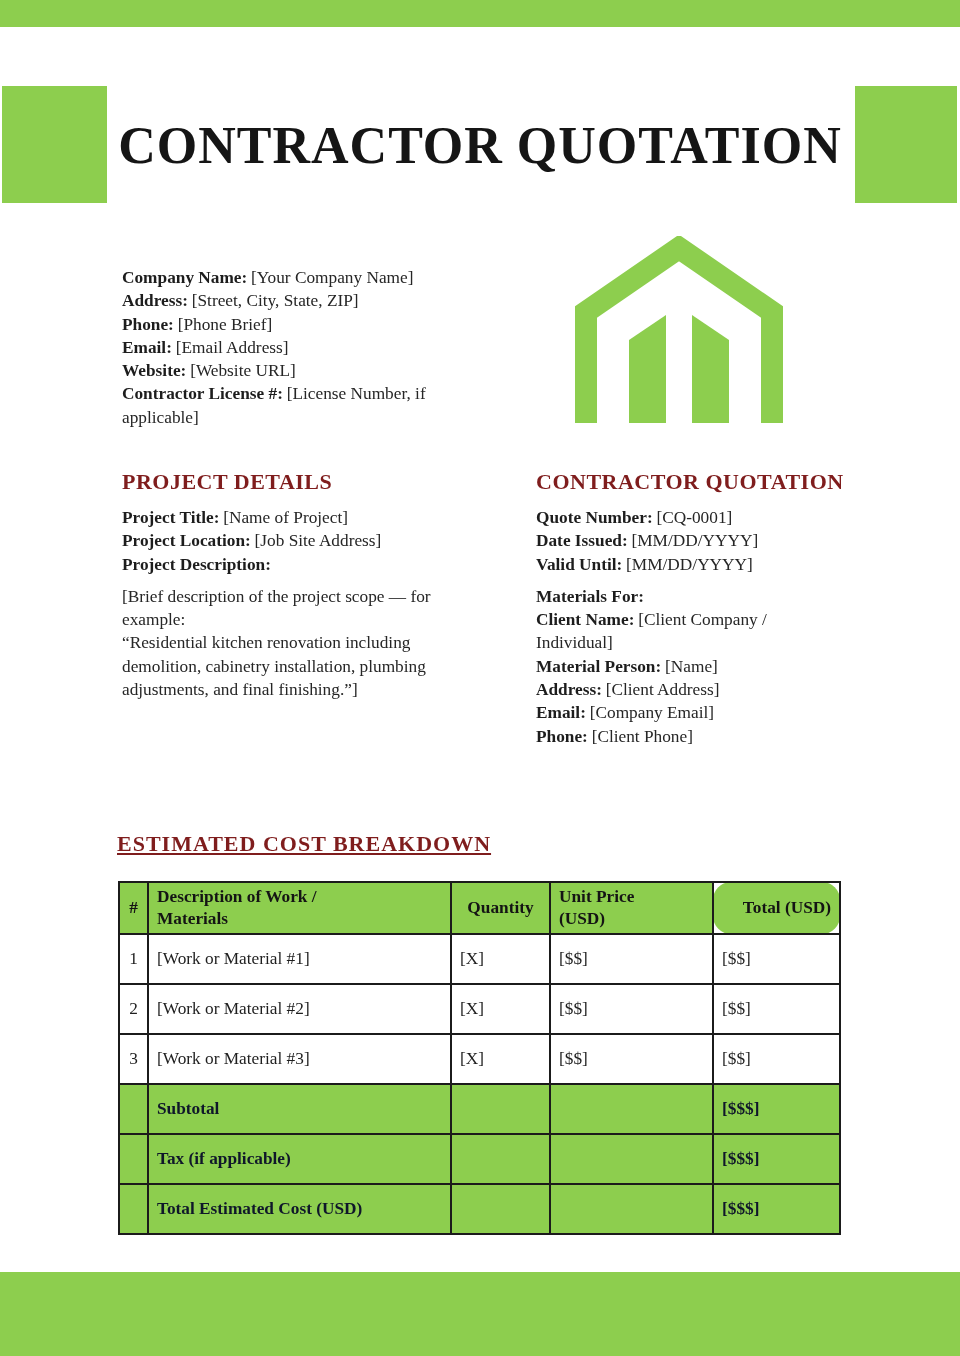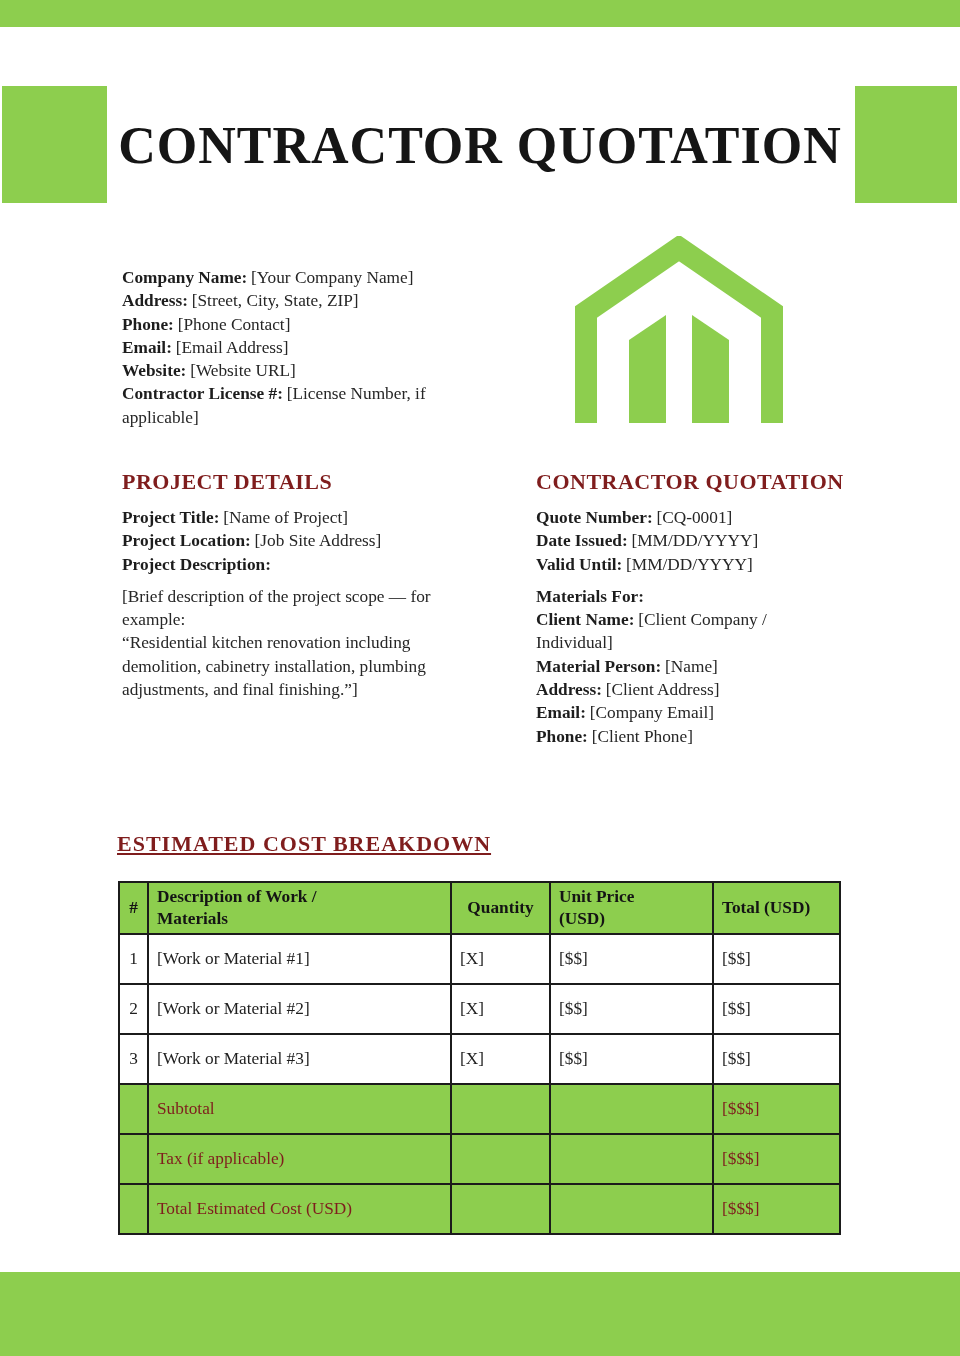--- a/index.html
+++ b/index.html
@@ -59,40 +59,40 @@
     height:46px; line-height:22px; color:#141414;
   }
   .cost-table td { height:44px; }
   .col-num   { width:29px; }
   .col-desc  { width:303px; }
   .col-qty   { width:99px; }
   .col-unit  { width:163px; }
   .col-total { width:127px; }
   .cost-table th.c-num, .cost-table td.c-num { text-align:center; padding:2px 2px; }
   .cost-table th.c-qty { text-align:center; }
-  .cost-table th.c-total { text-align:left; }
+  .cost-table th.c-total { text-align:right;border-radius:18px; }
   .th-wrap-desc span { display:inline-block; max-width:215px; }
   .th-wrap-unit span { display:inline-block; max-width:100px; }
-  .summary-row td { background:#8dce4e; font-weight:normal; color:#7f1d1d; }
+  .summary-row td { background:#8dce4e; font-weight:bold; color:#0f172a; }
 </style>
 </head>
 <body>
 
 <div class="page">
 
   <div class="bar-top"></div>
   <div class="block-left"></div>
   <div class="block-right"></div>
 
   <div class="main-title">CONTRACTOR QUOTATION</div>
 
   <div class="company-info">
     <div class="fv"><strong>Company Name:</strong><span class="val">[Your Company Name]</span></div>
     <div class="fv"><strong>Address:</strong><span class="val">[Street, City, State, ZIP]</span></div>
-    <div class="fv"><strong>Phone:</strong><span class="val">[Phone Contact]</span></div>
+    <div class="fv"><strong>Phone:</strong><span class="val">[Phone Brief]</span></div>
     <div class="fv"><strong>Email:</strong><span class="val">[Email Address]</span></div>
     <div class="fv"><strong>Website:</strong><span class="val">[Website URL]</span></div>
     <div class="fv"><strong>Contractor License #:</strong><span class="val">[License Number, if applicable]</span></div>
   </div>
 
   <div class="logo">
     <svg width="212" height="190" viewBox="0 0 212 190">
       <polyline points="13,187 13,76 106,12 199,76 199,187" fill="none" stroke="#8dce4e" stroke-width="22" stroke-linejoin="miter" stroke-linecap="butt"></polyline>
       <polygon points="56,187 56,104 93,79 93,187" fill="#8dce4e"></polygon>
       <polygon points="119,187 119,79 156,104 156,187" fill="#8dce4e"></polygon>

